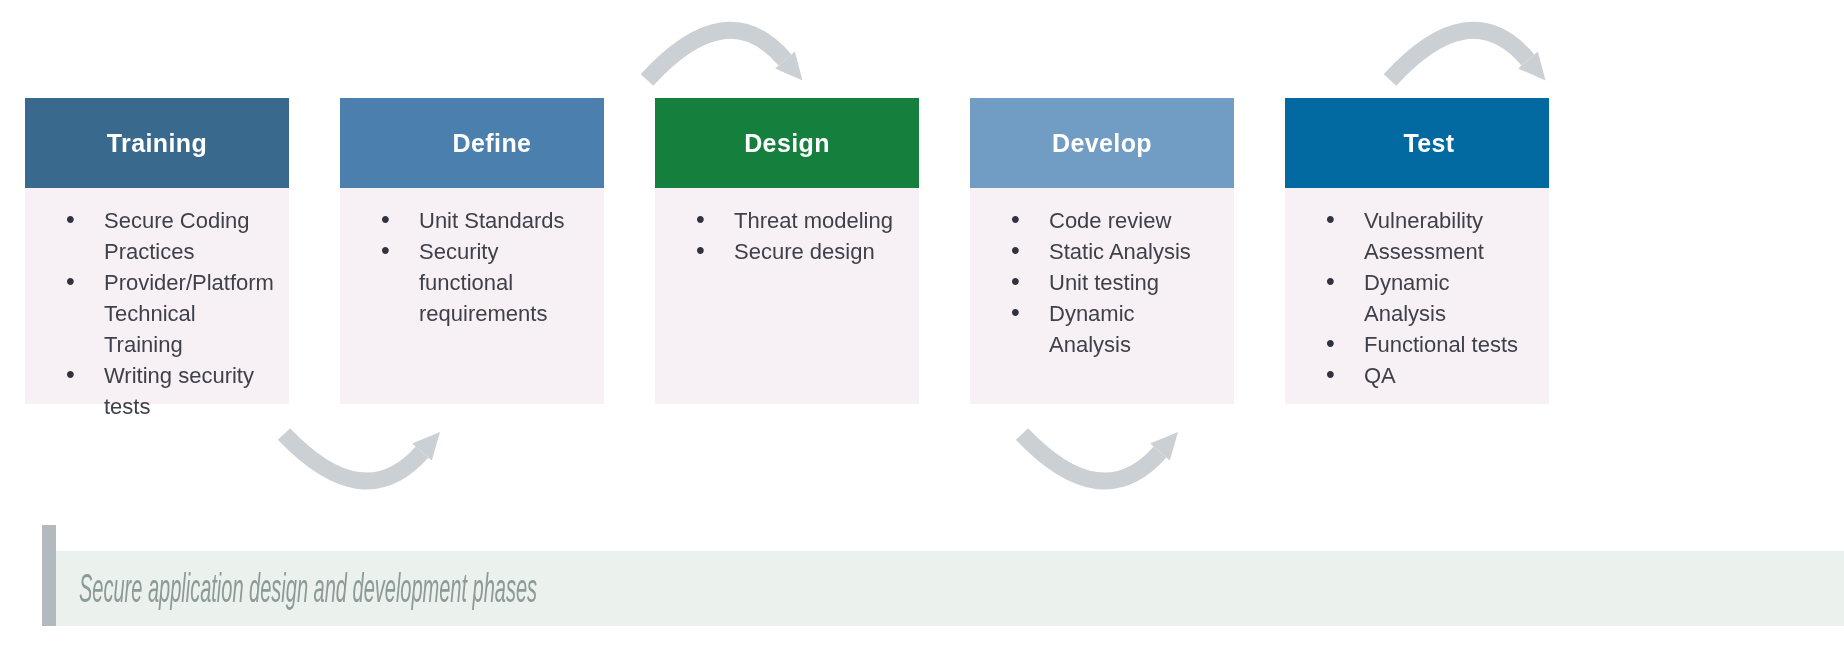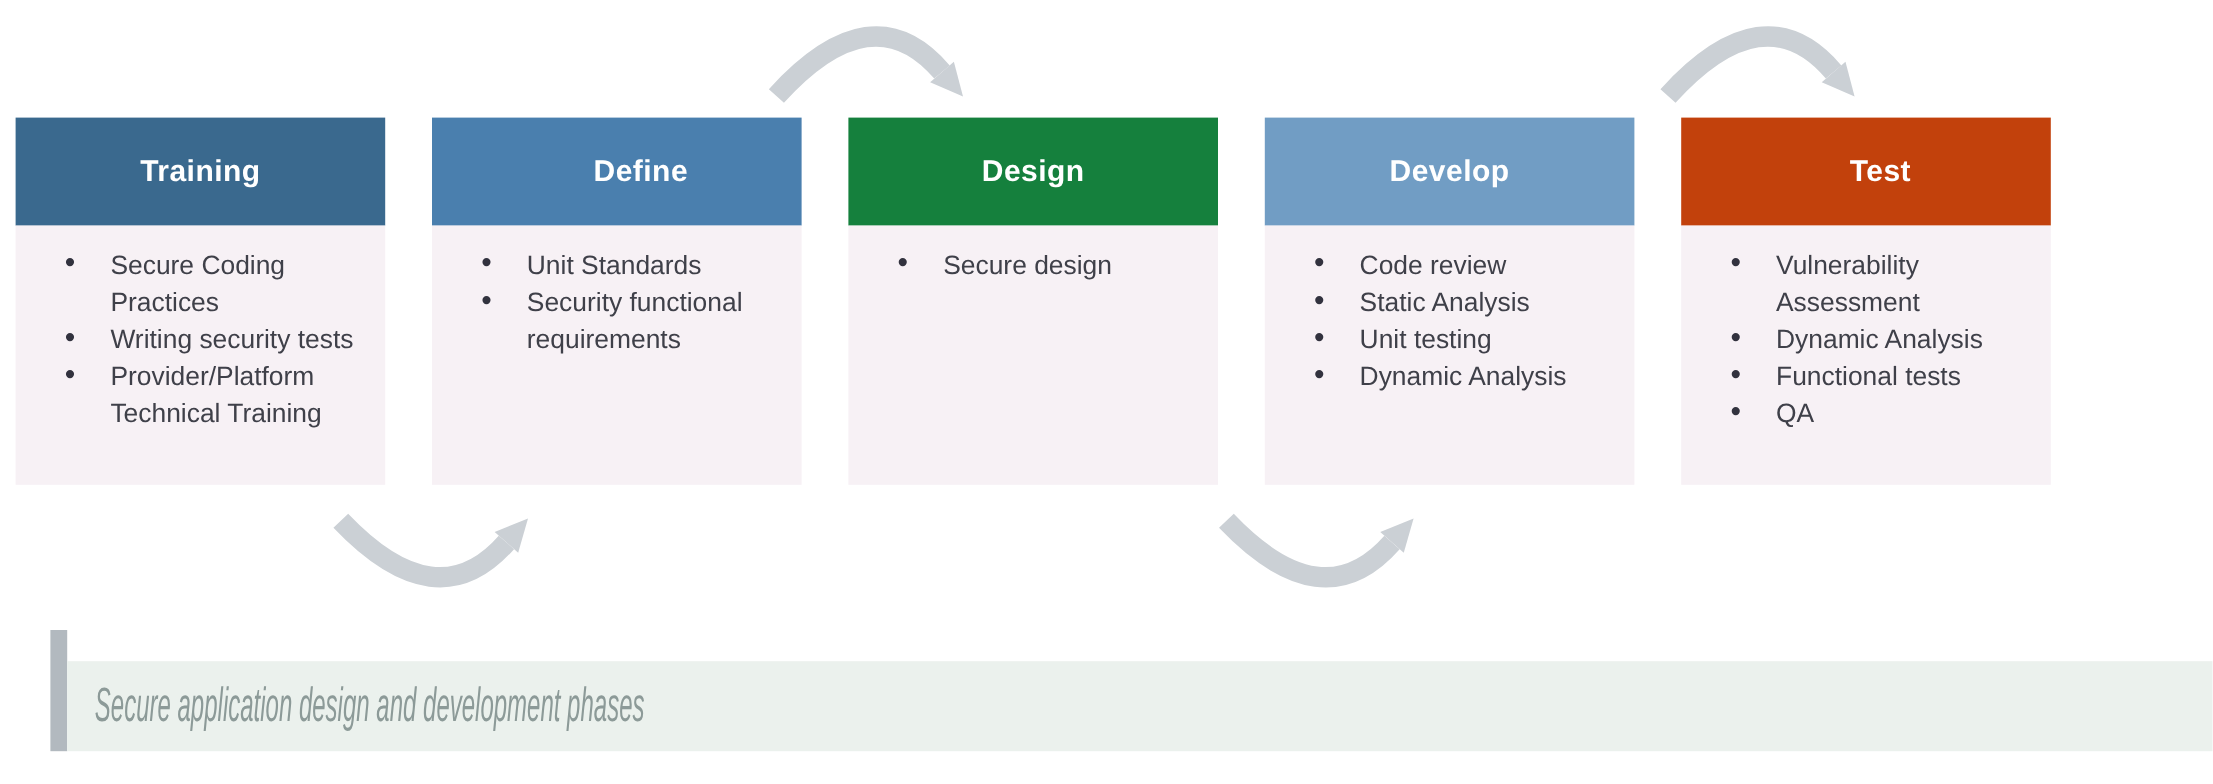--- a/index.html
+++ b/index.html
@@ -14,21 +14,21 @@
   }
 
   
   .phases {
     position: absolute;
     left: 13px;
     top: 98px;
     display: flex;
     gap: 39px;
   }
-  .phase { width: 308px; }
+  .phase { width: 264px; margin-left: 12px; }
   .phase-header {
     height: 90px;
     display: flex;
     align-items: center;
     justify-content: center;
     color: #ffffff;
     font-size: 25px;
     font-weight: bold;
     letter-spacing: 0.4px;
   }
@@ -108,52 +108,53 @@
   <svg class="arrow arrow-a2" viewBox="0 0 190 86" aria-hidden="true">
     <path class="arrow-stroke" d="M 12 76 Q 92 -12 150 56"></path>
     <path class="arrow-fill" d="M 140.1 64.5 L 159.9 47.5 L 167.5 76.5 Z"></path>
   </svg>
 
   <div class="phases" id="phases">
   <div class="phase">
     <div class="phase-header" style="background: rgb(58, 105, 142);">Training</div>
     <ul class="phase-items">
           <li>Secure Coding Practices</li>
+          <li>Provider/Platform Technical Training</li>
           <li>Writing security tests</li>
-          <li>Provider/Platform Technical Training</li>
         </ul>
   </div>
 
   <div class="phase">
     <div class="phase-header" style="background: rgb(74, 127, 174); padding-left: 40px;">Define</div>
     <ul class="phase-items">
           <li>Unit Standards</li>
           <li>Security functional requirements</li>
         </ul>
   </div>
 
   <div class="phase">
     <div class="phase-header" style="background: #15803d;">Design</div>
     <ul class="phase-items">
+          <li>Threat modeling</li>
           <li>Secure design</li>
         </ul>
   </div>
 
   <div class="phase">
     <div class="phase-header" style="background: rgb(113, 157, 196);">Develop</div>
     <ul class="phase-items">
           <li>Code review</li>
           <li>Static Analysis</li>
           <li>Unit testing</li>
           <li>Dynamic Analysis</li>
         </ul>
   </div>
 
   <div class="phase">
-    <div class="phase-header" style="background: #c2410c; padding-left: 24px;">Test</div>
+    <div class="phase-header" style="background: #0369a1; padding-left: 24px;">Test</div>
     <ul class="phase-items">
           <li>Vulnerability Assessment</li>
           <li>Dynamic Analysis</li>
           <li>Functional tests</li>
           <li>QA</li>
         </ul>
   </div>
 </div>
 
   <svg class="arrow arrow-b1" viewBox="0 0 190 86" aria-hidden="true">

